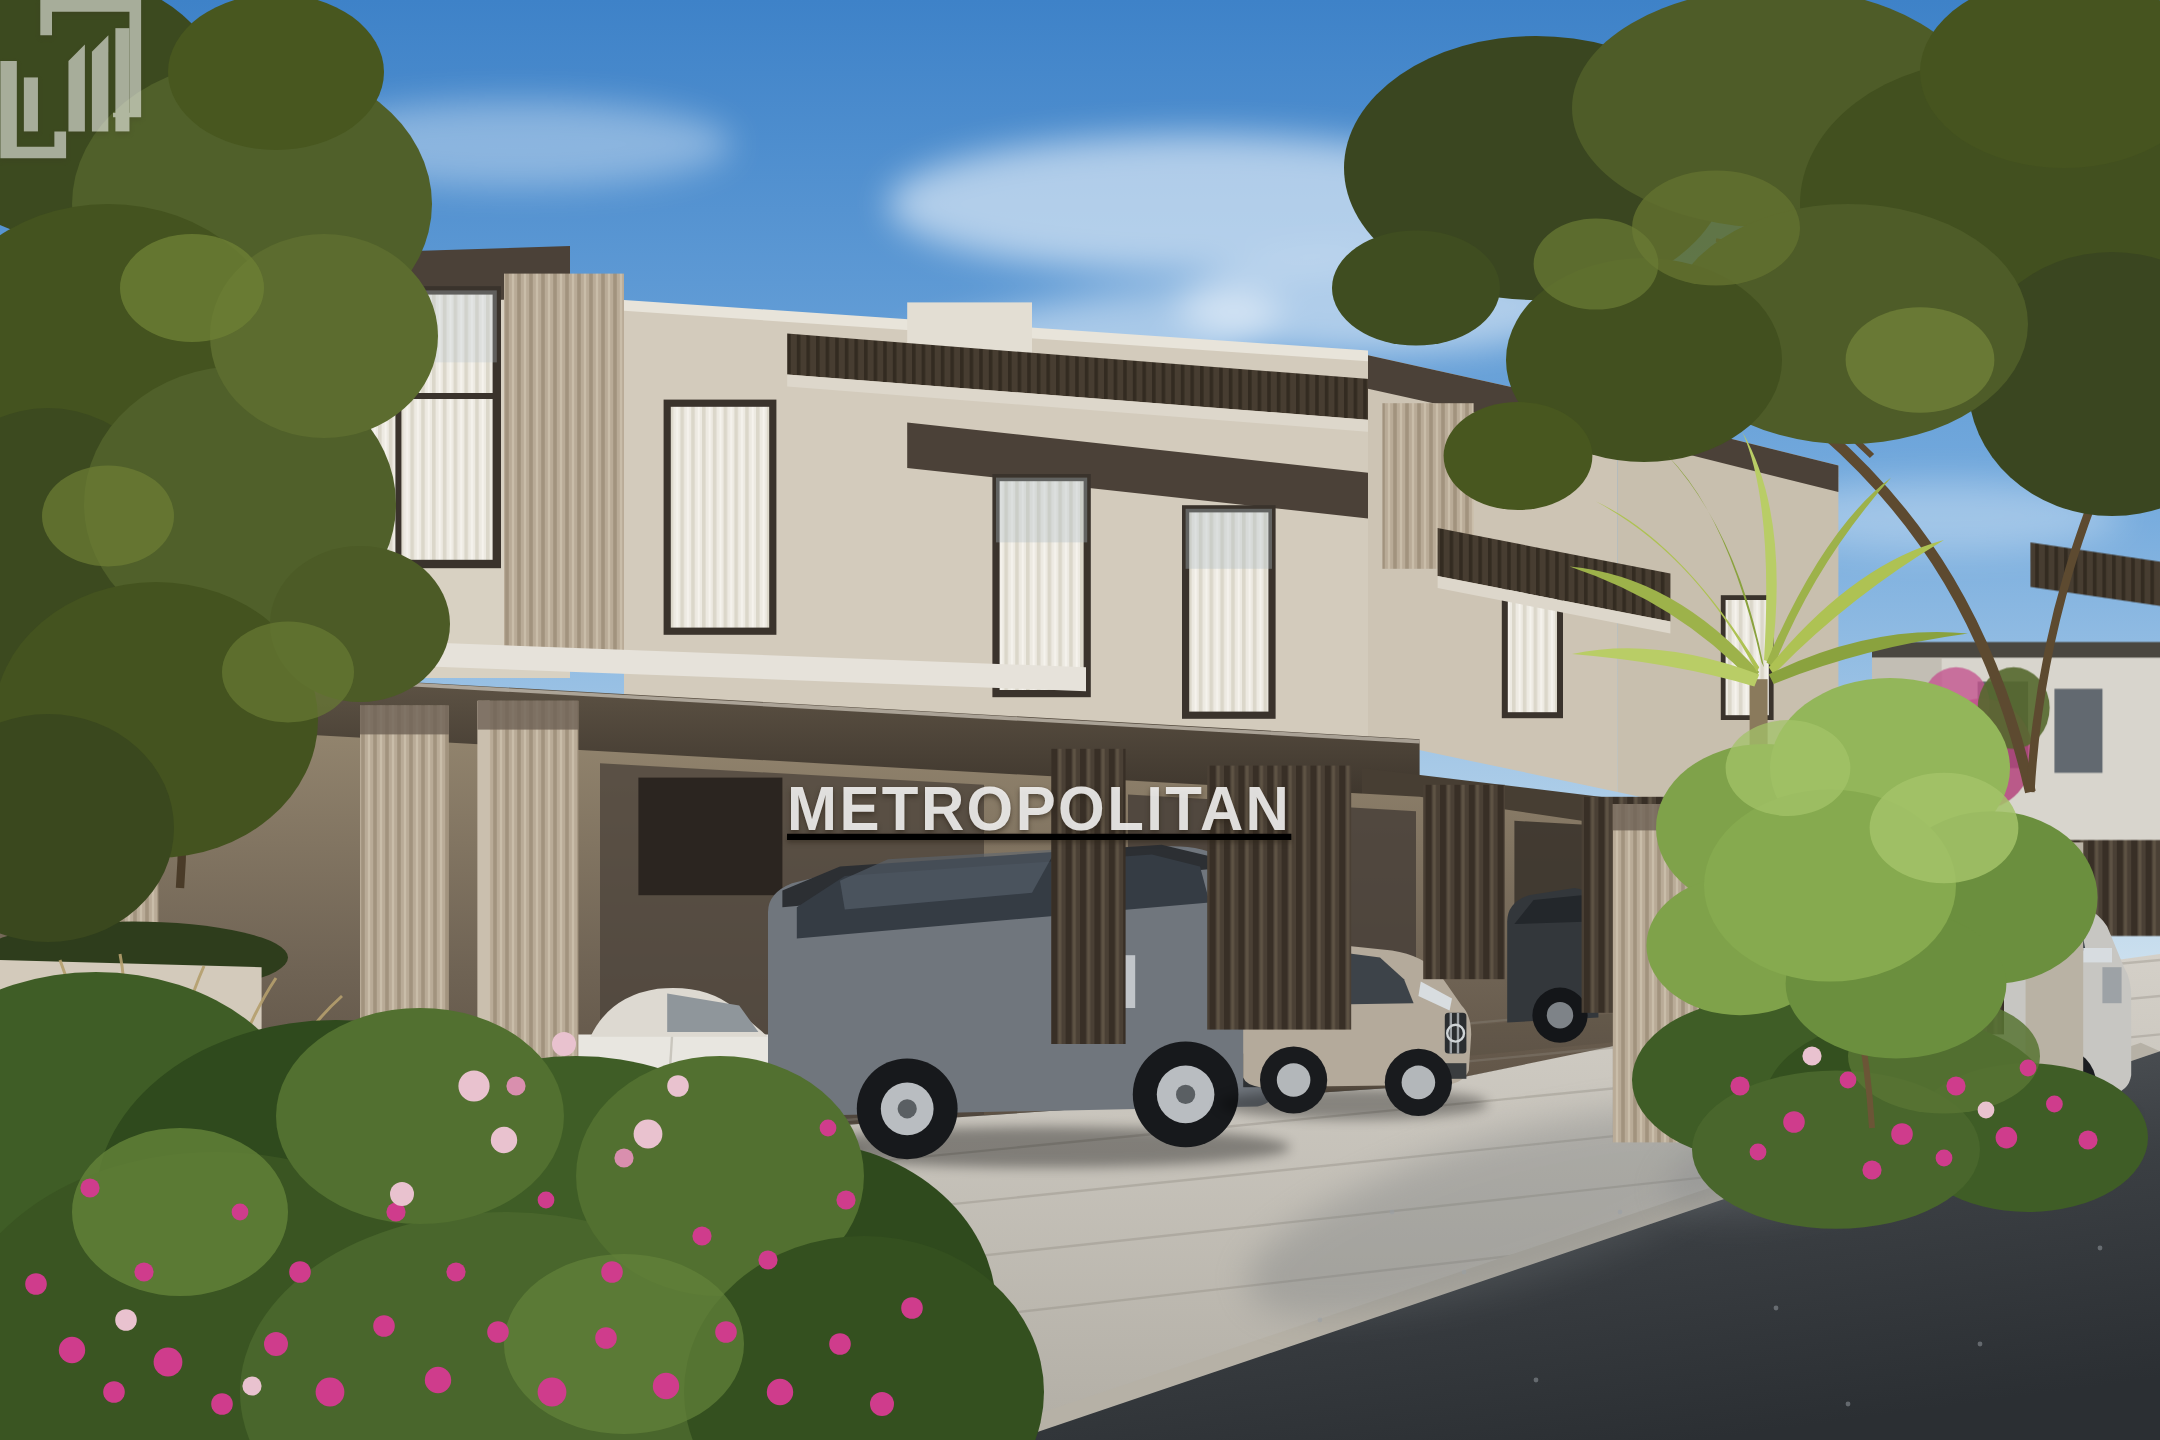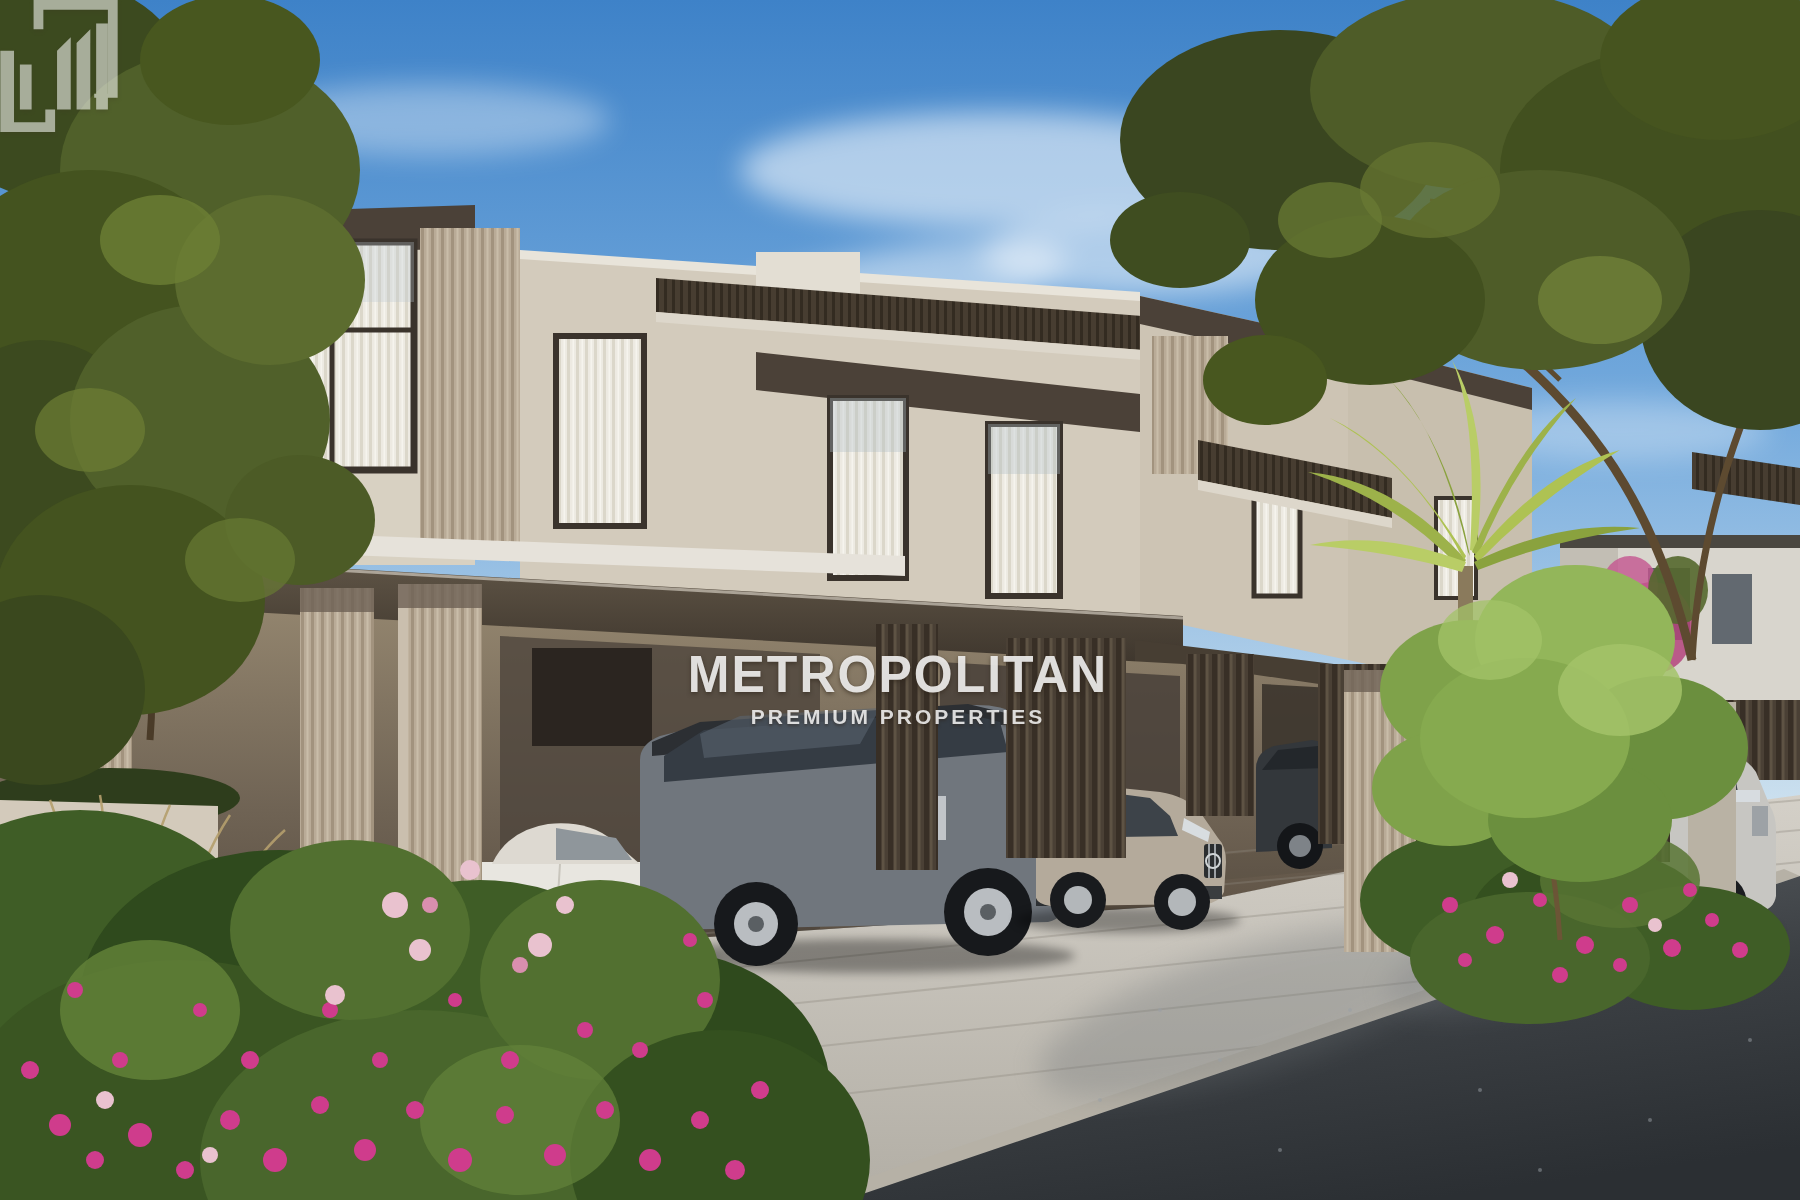--- a/index.html
+++ b/index.html
@@ -1,20 +1,20 @@
 <!DOCTYPE html>
 <html><head>
 <meta charset="utf-8">
 <style>
   html,body{margin:0;padding:0;background:#141414;}
   .scene{position:relative;width:1800px;height:1200px;overflow:hidden;
          font-family:"Liberation Sans",sans-serif;}
   .scene svg{position:absolute;left:0;top:0;}
-  .watermark{position:absolute;left:678px;top:645px;width:440px;text-align:center;
-             pointer-events:none;}
+  .watermark{position:absolute;left:646px;top:645px;width:440px;text-align:center;
+             pointer-events:none;text-decoration:underline;}
   .wm-brand{font-size:50px;font-weight:bold;letter-spacing:2px;
             color:rgba(255,255,255,0.84);
             text-shadow:0 2px 4px rgba(45,36,26,.55),0 0 1px rgba(80,68,55,.5);
             transform:scaleY(1.04);}
   .wm-tagline{margin-top:2px;font-size:21px;font-weight:bold;letter-spacing:3px;
             color:rgba(255,255,255,0.82);
             text-shadow:0 2px 3px rgba(45,36,26,.5);}
   .wm-logo{position:absolute;left:832px;top:492px;width:118px;height:132px;
            opacity:.55;filter:drop-shadow(0 2px 2px rgba(60,50,35,.45));
            pointer-events:none;}
@@ -473,15 +473,14 @@
       <path d="M34,0 H120 V100 H96 V96 H110 V10 H44 V30 H34 Z"></path>
       <path d="M0,52 H14 V125 H46 V112 H56 V135 H0 Z"></path>
       <polygon points="58,52 72,38 72,112 58,112"></polygon>
       <polygon points="78,44 92,30 92,112 78,112"></polygon>
       <rect x="98" y="24" width="12" height="88"></rect>
       <rect x="20" y="66" width="12" height="46"></rect>
     </g>
   </svg>
   <div class="watermark">
     <div class="wm-brand">METROPOLITAN</div>
-    <div class="wm-tagline">PREMIUM PROPERTIES</div>
   </div>
 </div>
 
 </body></html>

